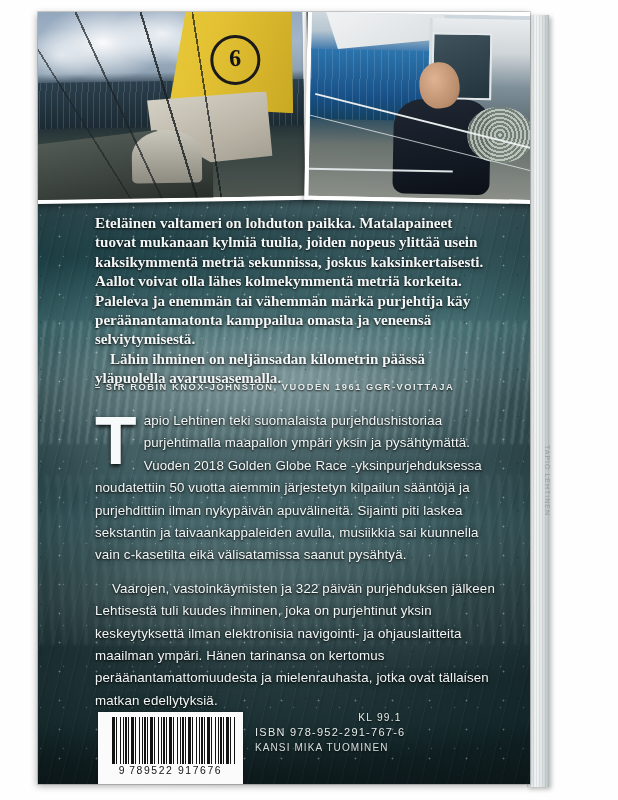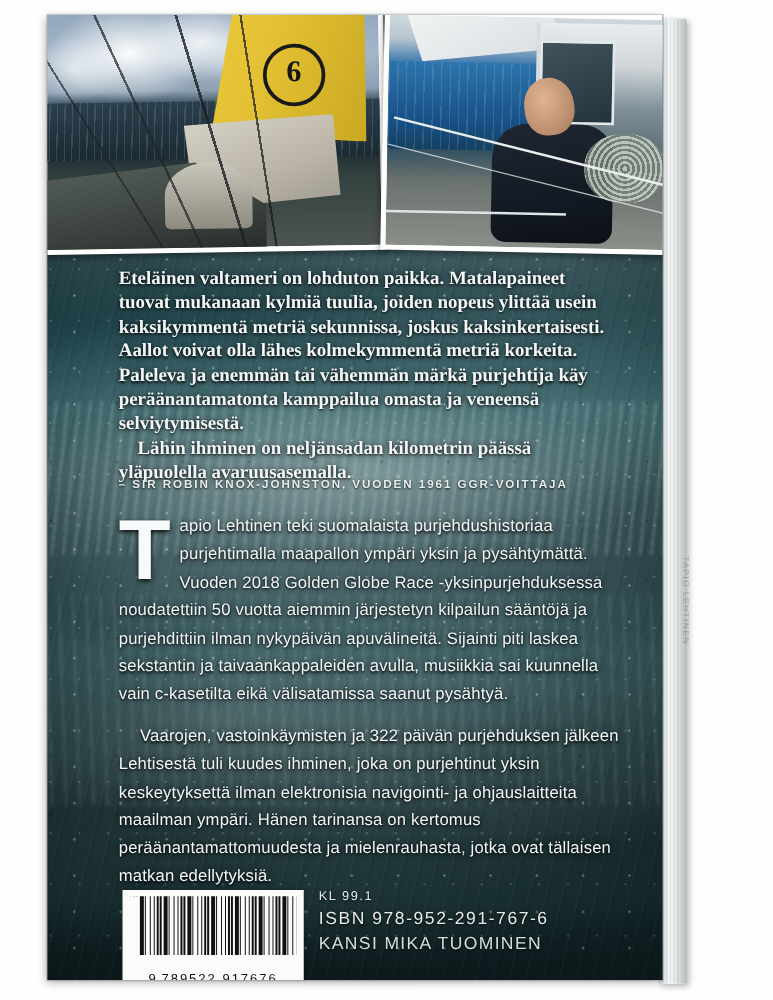--- a/index.html
+++ b/index.html
@@ -268,34 +268,34 @@
         #111 5px 6px, #fbfbfb 6px 8px, #111 8px 11px, #fbfbfb 11px 12px,
         #111 12px 13px, #fbfbfb 13px 16px, #111 16px 17px, #fbfbfb 17px 19px);
     background-size:19px 100%;
   }
   .barcode .bars:before{
     content:"";position:absolute;left:0;top:0;width:7px;height:100%;background:#fbfbfb;
   }
   .barcode .digits{
     font-family:"Liberation Sans",sans-serif;
     font-size:10.4px;color:#111;letter-spacing:1.6px;
-    text-align:center;margin-top:14px;white-space:nowrap;
+    text-align:center;margin-top:1px;white-space:nowrap;
   }
   .barcode .digits .lead{margin-right:3px;}
 
   .colophon{
     position:absolute;left:217px;top:700px;width:250px;
     color:#e6ecec;
     font-family:"Liberation Sans Narrow","Liberation Sans",sans-serif;
     letter-spacing:1.25px;
     text-shadow:0 1px 2px rgba(0,0,0,.9);
   }
-  .colophon .kl{font-size:10.2px;margin-bottom:3px;}
-  .colophon .isbn{font-size:14px;margin-bottom:4px;}
-  .colophon .small{font-size:14px;margin-bottom:4px;letter-spacing:1.1px;opacity:.92;}
+  .colophon .kl{font-size:10.2px;margin-bottom:3px;text-align:center;}
+  .colophon .isbn{font-size:11px;margin-bottom:4px;}
+  .colophon .small{font-size:10px;margin-bottom:4px;letter-spacing:1.1px;opacity:.92;}
 
   
   .ground{
     position:absolute;left:44px;top:780px;width:486px;height:13px;
     background:radial-gradient(ellipse 50% 50% at 50% 0%, rgba(0,0,0,.22), rgba(0,0,0,0) 72%);
     filter:blur(2px);
   }
 </style>
 </head>
 <body>

